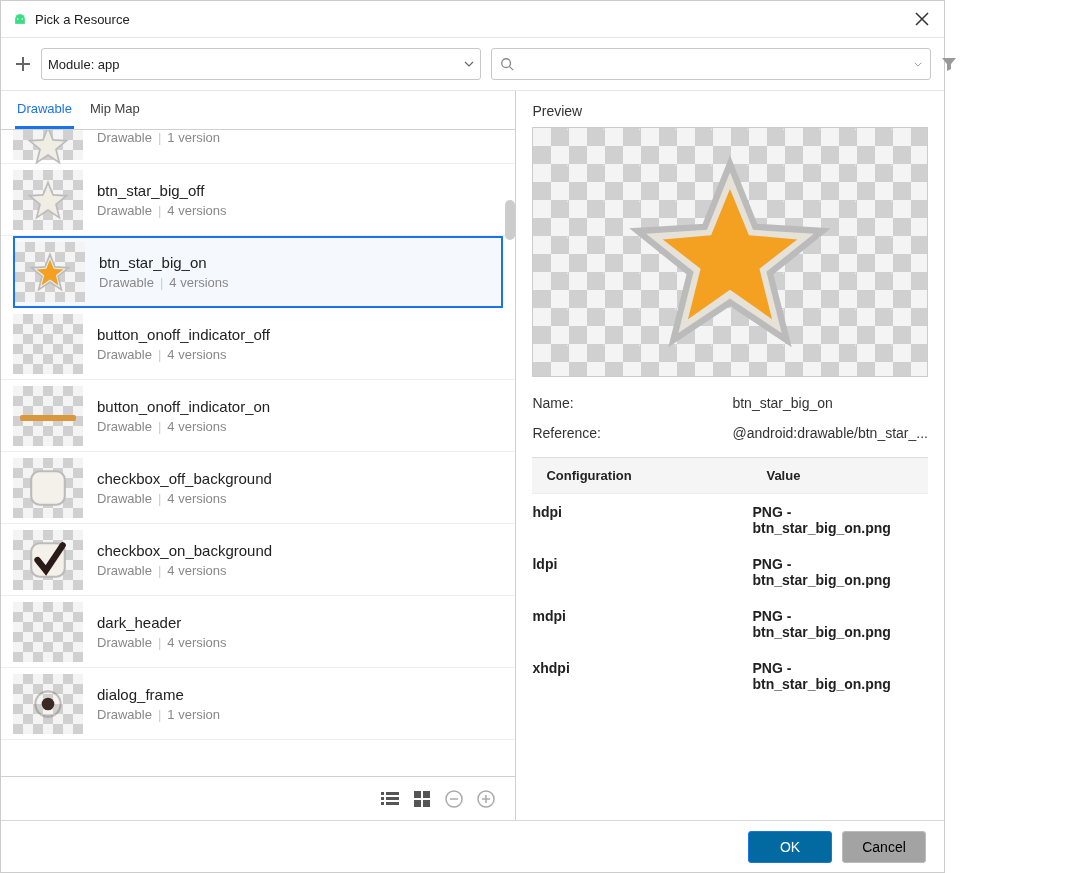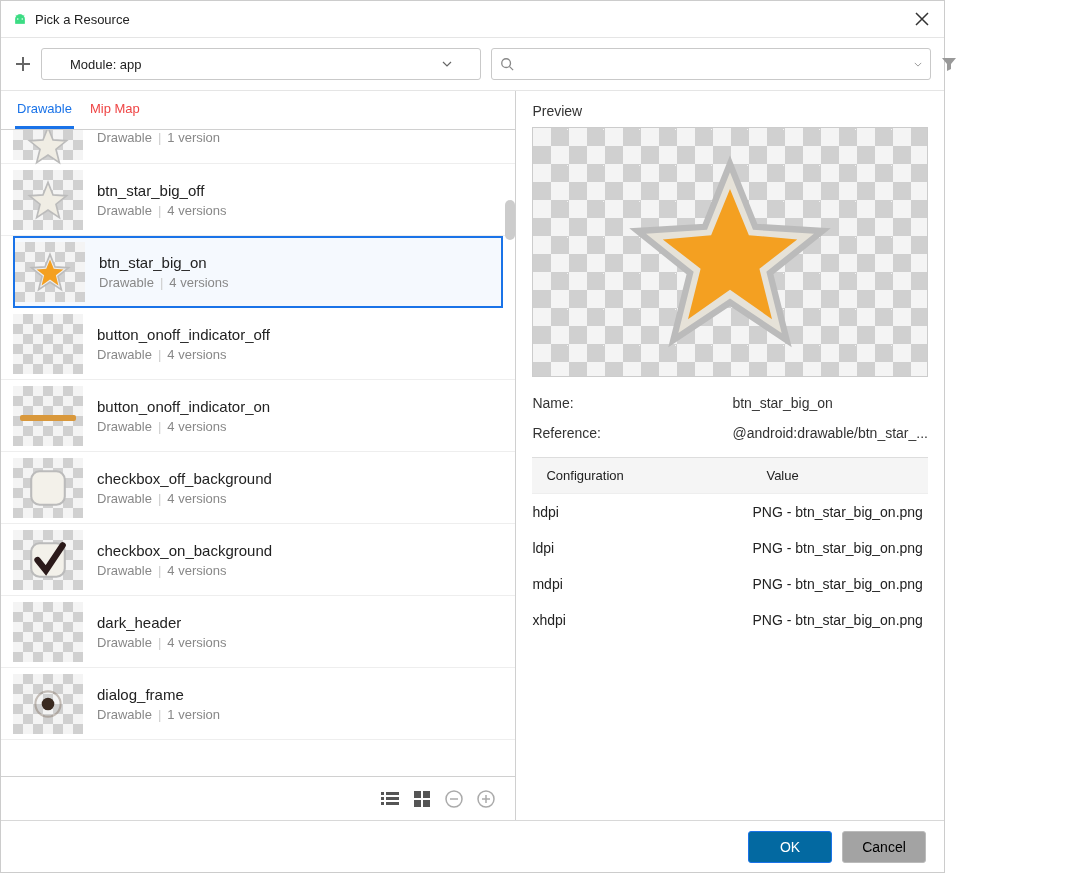--- a/index.html
+++ b/index.html
@@ -3,28 +3,28 @@
 <meta charset="utf-8">
 <style>
   * { box-sizing: border-box; }
   html, body { margin:0; padding:0; font-family: "Segoe UI", Arial, sans-serif; font-size:13px; color:#222; background:#fff; }
   .window { width:945px; height:873px; display:flex; flex-direction:column; border:1px solid #ccc; position:relative; }
   .titlebar { display:flex; align-items:center; justify-content:space-between; padding:6px 10px; border-bottom:1px solid #e5e5e5; }
   .titlebar-left { display:flex; align-items:center; gap:6px; }
   .close-btn { width:24px; height:24px; display:flex; align-items:center; justify-content:center; cursor:pointer; color:#333; }
   .toolbar { display:flex; align-items:center; padding:10px 14px; gap:10px; border-bottom:1px solid #e5e5e5; }
   .add-btn { width:24px; height:24px; display:flex; align-items:center; justify-content:center; color:#555; cursor:pointer; }
-  .module-select { flex:0 0 440px; height:32px; border:1px solid #c9c9c9; border-radius:3px; display:flex; align-items:center; justify-content:space-between; padding:0 28px; background:#fff; cursor:pointer; }
+  .module-select { flex:0 0 440px; height:32px; border:1px solid #c9c9c9; border-radius:3px; display:flex; align-items:center; justify-content:space-between; padding:0 6px; background:#fff; cursor:pointer; }
   .search-box { flex:0 0 440px; height:32px; border:1px solid #c9c9c9; border-radius:3px; display:flex; align-items:center; padding:0 8px; gap:6px; background:#fff; }
   .search-box input { border:none; outline:none; flex:1; font-size:13px; }
   .filter-btn { margin-left:auto; width:24px; height:24px; display:flex; align-items:center; justify-content:center; color:#777; cursor:pointer; }
   .body { flex:1; display:flex; overflow:hidden; }
   .left-pane { width:635px; display:flex; flex-direction:column; border-right:1px solid #d0d0d0; }
   .tabs { display:flex; gap:14px; padding:6px 14px 0 14px; border-bottom:1px solid #d0d0d0; }
-  .tab { padding:4px 2px 10px 2px; cursor:pointer; color:#ef4444; border-bottom:3px solid transparent; }
+  .tab { padding:4px 2px 10px 2px; cursor:pointer; color:#404040; border-bottom:3px solid transparent; }
   .tab.active { color:#1a73e8; border-bottom-color:#1a73e8; font-weight:500; }
   .list { flex:1; overflow-y:auto; position:relative; }
   .item { display:flex; align-items:center; height:72px; padding:0 12px; border-bottom:1px solid #eee; gap:14px; cursor:pointer; }
   .item.partial { height:34px; padding-top:0; align-items:flex-start; }
   .item.partial .thumb { height:30px; }
   .item.selected { border:2px solid #1a73e8; background:#f5f9fe; margin:0 12px; padding:0 0; }
   .item.selected .thumb { margin-left:0; }
   .thumb { width:70px; height:60px; background-image:
     linear-gradient(45deg,#d0d0d0 25%,transparent 25%),
     linear-gradient(-45deg,#d0d0d0 25%,transparent 25%),
@@ -50,21 +50,21 @@
     linear-gradient(45deg,#d0d0d0 25%,transparent 25%),
     linear-gradient(-45deg,#d0d0d0 25%,transparent 25%),
     linear-gradient(45deg,transparent 75%,#d0d0d0 75%),
     linear-gradient(-45deg,transparent 75%,#d0d0d0 75%);
     background-size:36px 36px;
     background-position:0 0,0 18px,18px -18px,-18px 0;
     background-color:#f4f4f4;
     display:flex; align-items:center; justify-content:center;
   }
   .meta { margin-top:18px; display:grid; grid-template-columns:200px 1fr; row-gap:14px; font-size:14px; color:#333; }
-  .config-table { margin-top:16px; border-top:1px solid #ddd; }
+  .config-table { margin-top:16px; border-top:1px solid #ddd;font-weight:bold; }
   .config-header { display:grid; grid-template-columns:220px 1fr; padding:10px 14px 10px 14px; background:#f5f5f5; border-bottom:1px solid #eee; }
   .config-row { display:grid; grid-template-columns:220px 1fr; padding:10px 0 10px 0; font-size:14px; }
   .bottom { height:52px; border-top:1px solid #d8d8d8; display:flex; align-items:center; justify-content:flex-end; padding:0 18px; gap:10px; }
   .btn { min-width:84px; height:32px; border-radius:3px; border:1px solid #bbb; background:#a3a3a3; cursor:pointer; font-size:14px; padding:0 18px; }
   .btn.primary { background:#0369a1; border-color:#1a73e8; color:#fff; }
   svg { display:block; }
 </style>
 </head>
 <body>
 

